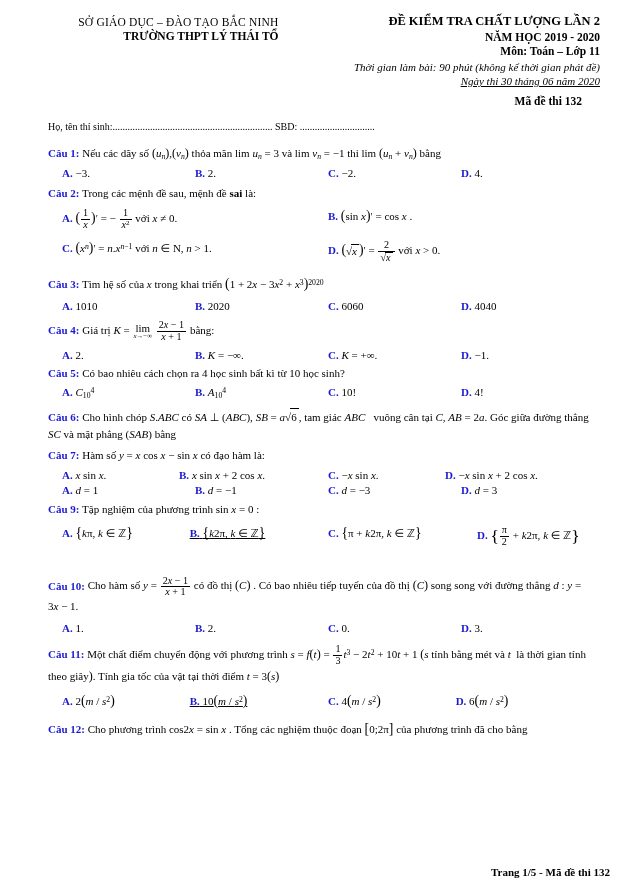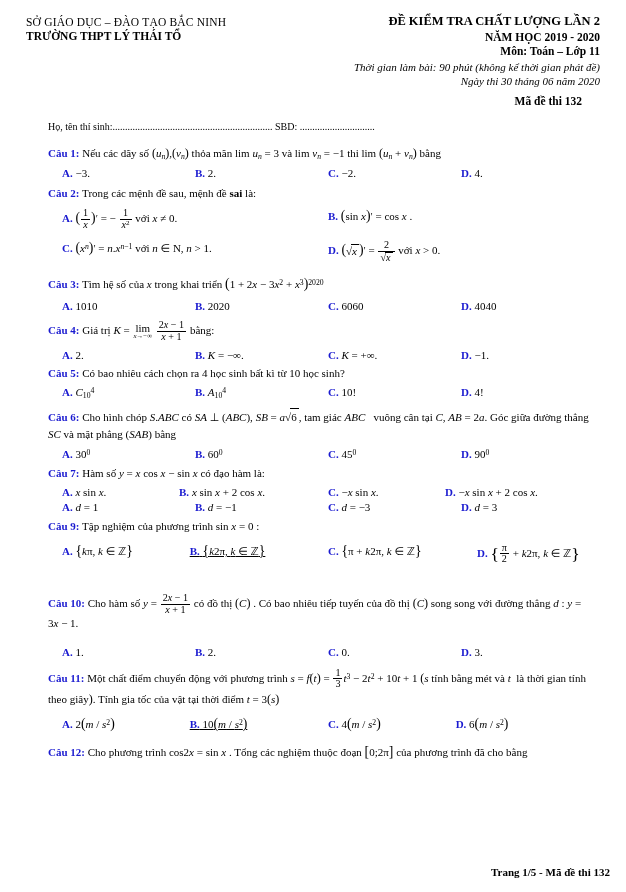--- a/index.html
+++ b/index.html
@@ -24,21 +24,21 @@
     position: relative;
   }
 
   
   .header {
     display: flex;
     width: 100%;
   }
   .hdr-left {
     width: 44%;
-    text-align: left;
+    text-align: right;
     padding-top: 2px;
   }
   .hdr-right {
     width: 56%;
     text-align: right;
   }
   .hdr-line1 {
     font-size: 11.5px;
     letter-spacing: 0.2px;
   }
@@ -62,20 +62,21 @@
     margin-top: 2px;
   }
   .hdr-ital {
     font-style: italic;
     font-size: 11px;
     margin-top: 4px;
   }
   .hdr-ital-u {
     font-style: italic;
     font-size: 11px;
+    text-decoration: underline;
     margin-top: 2px;
   }
   .hdr-code {
     font-weight: bold;
     font-size: 11.5px;
     text-align: right;
     margin-top: 8px;
     padding-right: 18px;
   }
   .name-line {
@@ -270,26 +271,20 @@
       <div class="opt"><span class="optlbl">D.</span> 4!</div>
     </div>
 
     <div class="q" style="margin-top:8px">
       <span class="qlabel">Câu 6:</span>
       <span class="qtext">
         Cho hình chóp <i class="v">S</i>.<i class="v">ABC</i> có <i class="v">SA</i> ⊥ (<i class="v">ABC</i>), <i class="v">SB</i> = <i class="v">a</i><span class="rad">√<span class="sqrt">6</span></span>, tam giác <i class="v">ABC</i>&nbsp;&nbsp; vuông cân tại <i class="v">C</i>,
         <i class="v">AB</i> = 2<i class="v">a</i>. Góc giữa đường thẳng <i class="v">SC</i> và mặt phẳng (<i class="v">SAB</i>) bằng
       </span>
     </div>
-    <div class="opts c4" style="margin-top:6px">
-      <div class="opt"><span class="optlbl">A.</span> 30<sup>0</sup></div>
-      <div class="opt"><span class="optlbl">B.</span> 60<sup>0</sup></div>
-      <div class="opt"><span class="optlbl">C.</span> 45<sup>0</sup></div>
-      <div class="opt"><span class="optlbl">D.</span> 90<sup>0</sup></div>
-    </div>
 
     <div class="q" style="margin-top:4px">
       <span class="qlabel">Câu 7:</span>
       <span class="qtext">
         Hàm số <i class="v">y</i> = <i class="v">x</i> cos <i class="v">x</i> − sin <i class="v">x</i> có đạo hàm là:
       </span>
     </div>
     <div class="opts" style="margin-top:3px">
       <div class="opt o-w22"><span class="optlbl">A.</span> <i class="v">x</i> sin <i class="v">x</i>.</div>
       <div class="opt o-w28"><span class="optlbl">B.</span> <i class="v">x</i> sin <i class="v">x</i> + 2 cos <i class="v">x</i>.</div>
@@ -326,21 +321,21 @@
     </div>
 
     <div class="q" style="margin-top:28px">
       <span class="qlabel">Câu 10:</span>
       <span class="qtext">
         Cho hàm số <i class="v">y</i> = <span class="frac"><span class="num">2<i class="v">x</i> − 1</span><span class="den"><i class="v">x</i> + 1</span></span>
         có đồ thị <span class="pr">(</span><i class="v">C</i><span class="pr">)</span> . Có bao nhiêu tiếp tuyến của đồ thị <span class="pr">(</span><i class="v">C</i><span class="pr">)</span> song song với
         đường thẳng <i class="v">d</i> : <i class="v">y</i> = 3<i class="v">x</i> − 1.
       </span>
     </div>
-    <div class="opts c4" style="margin-top:14px">
+    <div class="opts c4" style="margin-top:8px">
       <div class="opt"><span class="optlbl">A.</span> 1.</div>
       <div class="opt"><span class="optlbl">B.</span> 2.</div>
       <div class="opt"><span class="optlbl">C.</span> 0.</div>
       <div class="opt"><span class="optlbl">D.</span> 3.</div>
     </div>
 
     <div class="q" style="margin-top:10px">
       <span class="qlabel">Câu 11:</span>
       <span class="qtext">
         Một chất điểm chuyển động với phương trình <i class="v">s</i> = <i class="v">f</i><span class="pr">(</span><i class="v">t</i><span class="pr">)</span> =

